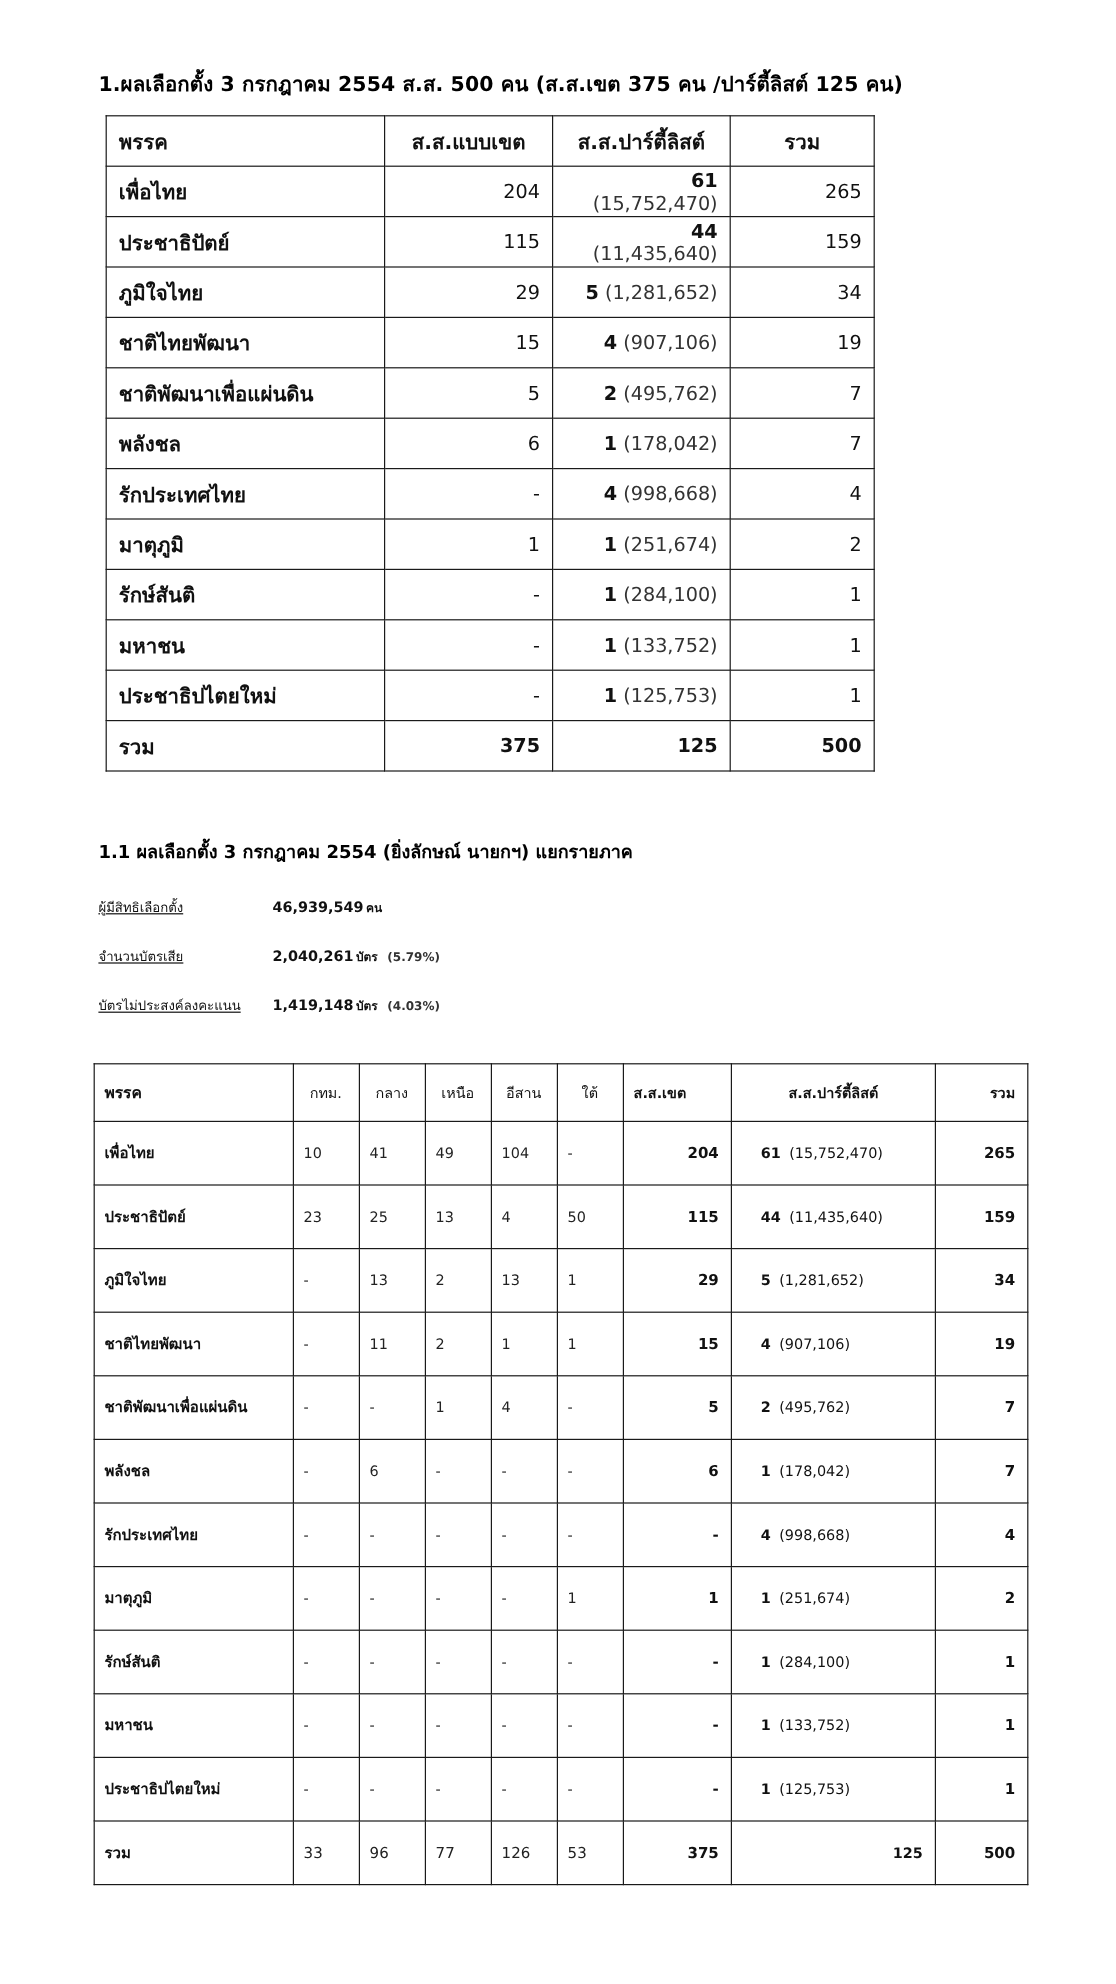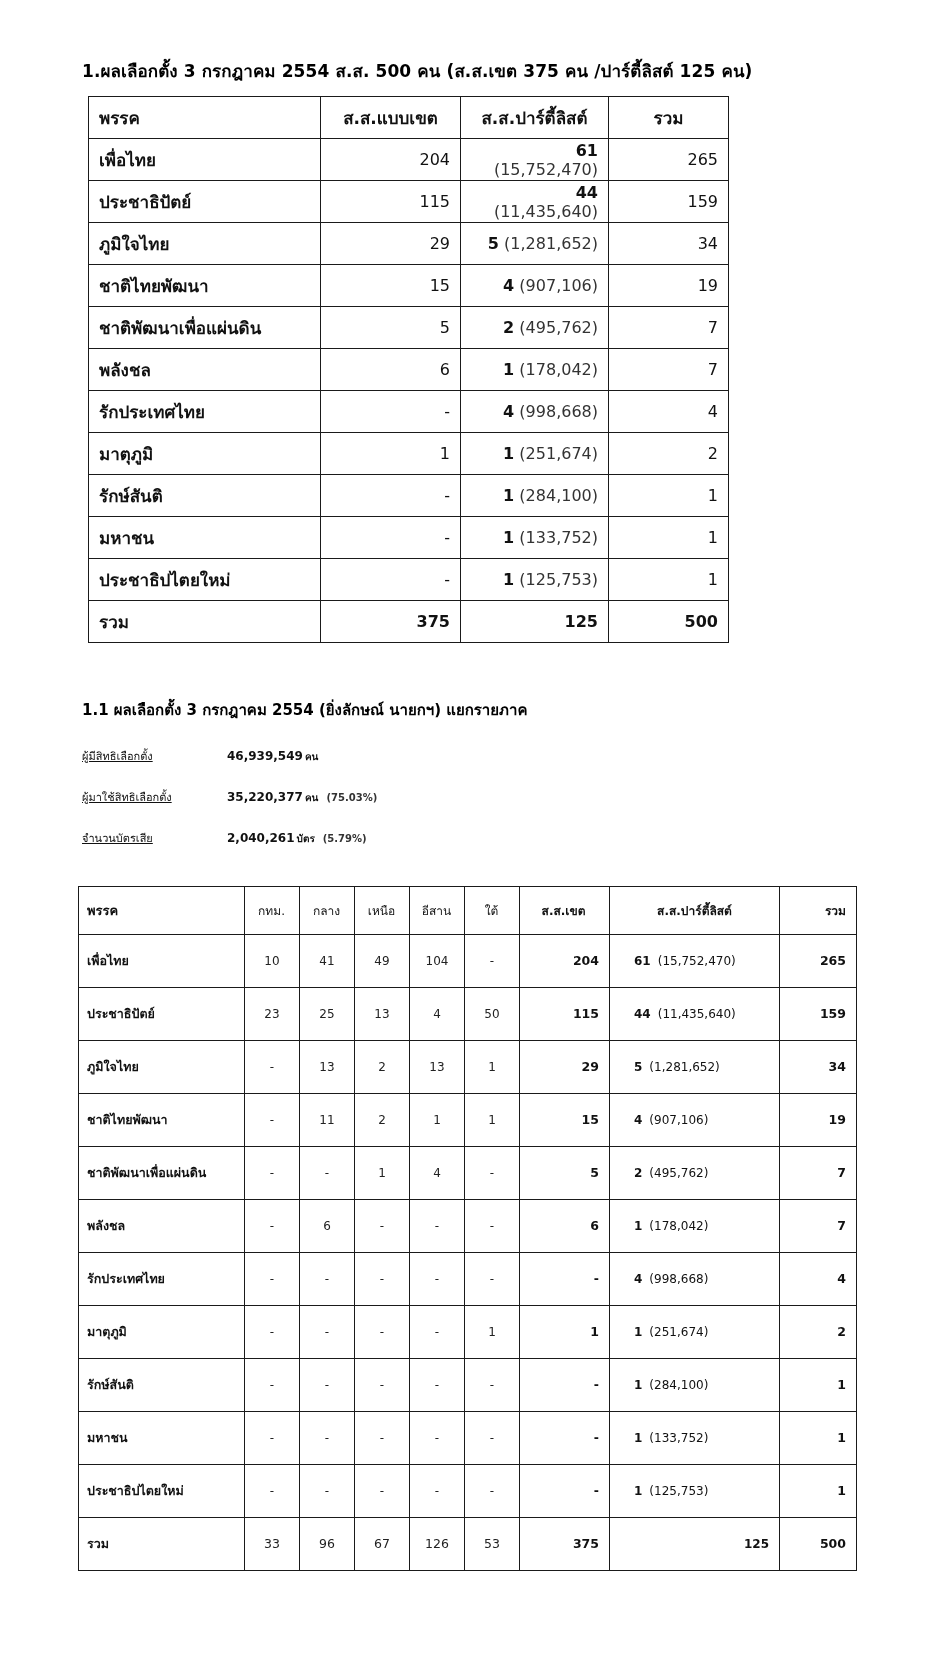--- a/index.html
+++ b/index.html
@@ -128,36 +128,36 @@
     box-sizing: border-box;
     vertical-align: middle;
   }
   table.t2 thead th {
     height: 48px;
     font-size: 12px;
     padding: 0 8px;
   }
   table.t2 th.h-party  { width: 166px; text-align: left;  font-weight: bold; font-size: 13px; }
   table.t2 th.h-reg    { width: 55px;  text-align: center; font-weight: normal; font-size: 12px; padding-left: 7px; }
-  table.t2 th.h-zone   { width: 90px;  text-align: center; font-weight: bold;  font-size: 12px; padding-right: 10px;}
+  table.t2 th.h-zone   { width: 90px;  text-align: left; font-weight: bold;  font-size: 12px; padding-right: 10px;}
   table.t2 th.h-list   { width: 170px; text-align: center;font-weight: bold;  font-size: 12px; }
   table.t2 th.h-total  { width: 77px;  text-align: right; font-weight: bold;  font-size: 12px; padding-right: 10px;}
 
   table.t2 tbody td {
     height: 53px;
     font-size: 12px;
     padding: 0 8px;
   }
   table.t2 td.party {
     text-align: left;
     font-weight: bold;
     font-size: 12.5px;
   }
   table.t2 td.reg {
-    text-align: center;
+    text-align: left;
     font-weight: normal;
     font-size: 12px;
     color: #222;
   }
   table.t2 td.zone {
     text-align: right;
     font-weight: bold;
     font-size: 12.5px;
     padding-right: 10px;
   }
@@ -274,26 +274,26 @@
   </div>
 
   <div class="heading-2">1.1 ผลเลือกตั้ง 3 กรกฎาคม 2554 (ยิ่งลักษณ์ นายกฯ) แยกรายภาค</div>
 
   <div class="stats" id="stats-list">
       <div class="stat-row">
         <div class="stat-label">ผู้มีสิทธิเลือกตั้ง</div>
         <div class="stat-value"><span class="big">46,939,549</span><span class="unit">คน</span><span class="pct"></span></div>
       </div>
       <div class="stat-row">
-        <div class="stat-label">ผู้มาใช้สิทธิเลือกตั้ง</div>
-        <div class="stat-value"><span class="big">35,220,377</span><span class="unit">คน</span><span class="pct">(75.03%)</span></div>
+        <div class="stat-label">จำนวนบัตรเสีย</div>
+        <div class="stat-value"><span class="big">2,040,261</span><span class="unit">บัตร</span><span class="pct">(5.79%)</span></div>
       </div>
       <div class="stat-row">
-        <div class="stat-label">จำนวนบัตรเสีย</div>
-        <div class="stat-value"><span class="big">2,040,261</span><span class="unit">บัตร</span><span class="pct">(5.79%)</span></div>
+        <div class="stat-label">บัตรไม่ประสงค์ลงคะแนน</div>
+        <div class="stat-value"><span class="big">1,419,148</span><span class="unit">บัตร</span><span class="pct">(4.03%)</span></div>
       </div>
     </div>
 
   <div class="table2-wrap">
     <table class="t2">
       <thead>
         <tr>
           <th class="h-party">พรรค</th>
           <th class="h-reg">กทม.</th>
           <th class="h-reg">กลาง</th>
@@ -424,21 +424,21 @@
             <td class="reg">-</td>
             <td class="reg">-</td>
             <td class="zone">-</td>
             <td class="list"><span class="cnt">1</span><span class="votes">(125,753)</span></td>
             <td class="tot">1</td>
           </tr>
           <tr class="total-row">
             <td class="party">รวม</td>
             <td class="reg">33</td>
             <td class="reg">96</td>
-            <td class="reg">67</td>
+            <td class="reg">77</td>
             <td class="reg">126</td>
             <td class="reg">53</td>
             <td class="zone">375</td>
             <td class="list">125</td>
             <td class="tot">500</td>
           </tr>
         </tbody>
     </table>
   </div>
 

